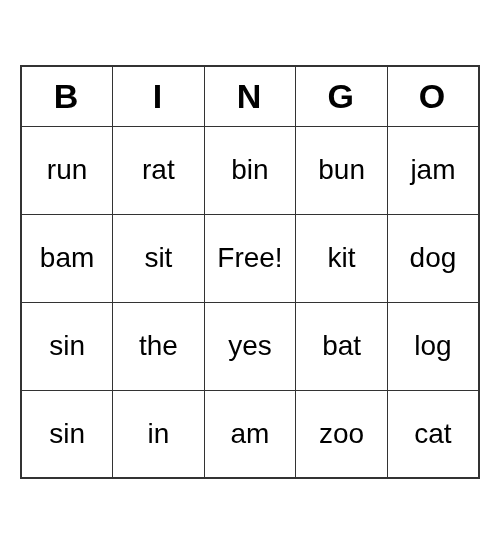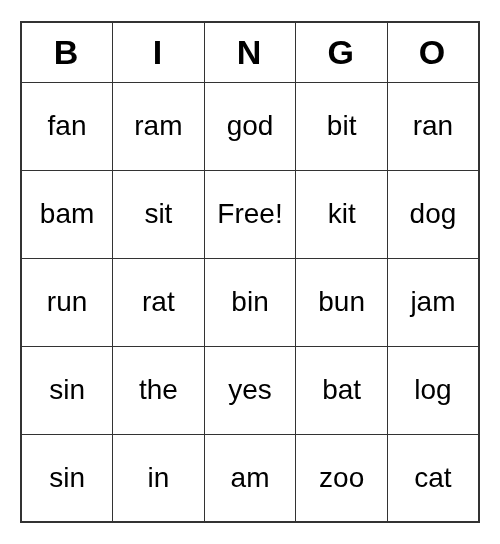--- a/index.html
+++ b/index.html
@@ -48,40 +48,33 @@
   <thead>
     <tr>
     <th>B</th>
         <th>I</th>
         <th>N</th>
         <th>G</th>
         <th>O</th>
       </tr>
   </thead>
   <tbody>
-  <tr>
-        <td>fan</td>
-        <td>ram</td>
-        <td>god</td>
-        <td>bit</td>
-        <td>ran</td>
+      <tr>
+        <td>run</td>
+        <td>rat</td>
+        <td>bin</td>
+        <td>bun</td>
+        <td>jam</td>
       </tr>
       <tr>
         <td>bam</td>
         <td>sit</td>
         <td>Free!</td>
         <td>kit</td>
         <td>dog</td>
-      </tr>
-      <tr>
-        <td>run</td>
-        <td>rat</td>
-        <td>bin</td>
-        <td>bun</td>
-        <td>jam</td>
       </tr>
       <tr>
         <td>sin</td>
         <td>the</td>
         <td>yes</td>
         <td>bat</td>
         <td>log</td>
       </tr>
       <tr>
         <td>sin</td>

